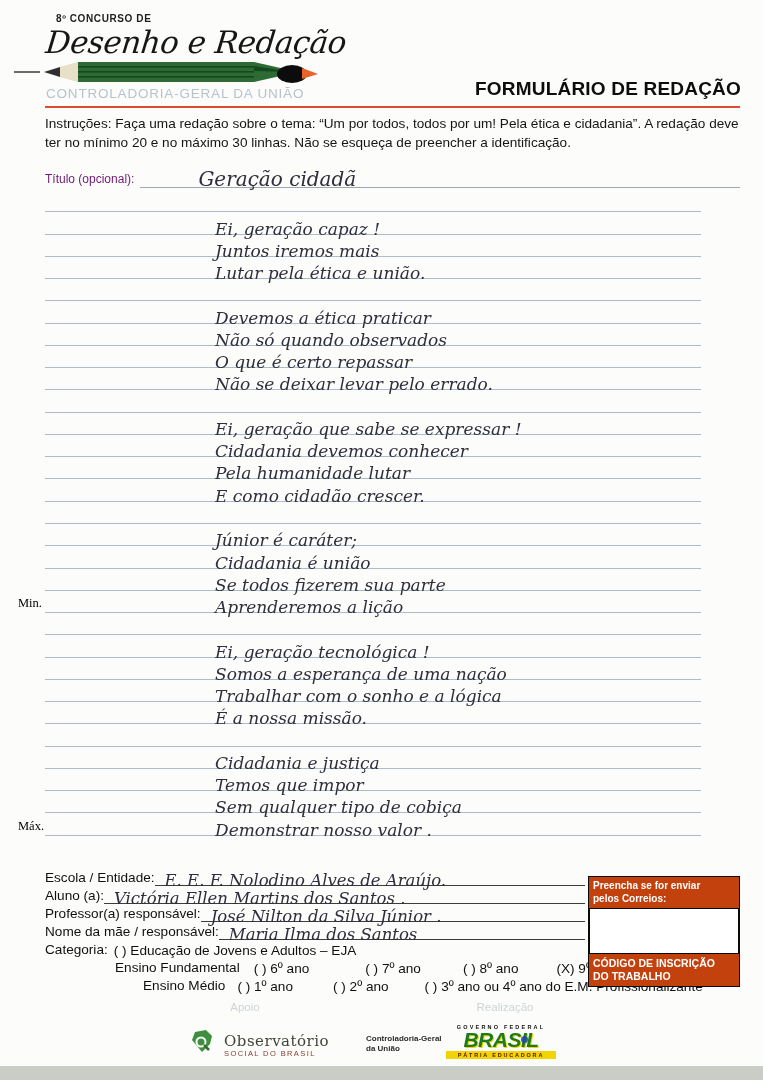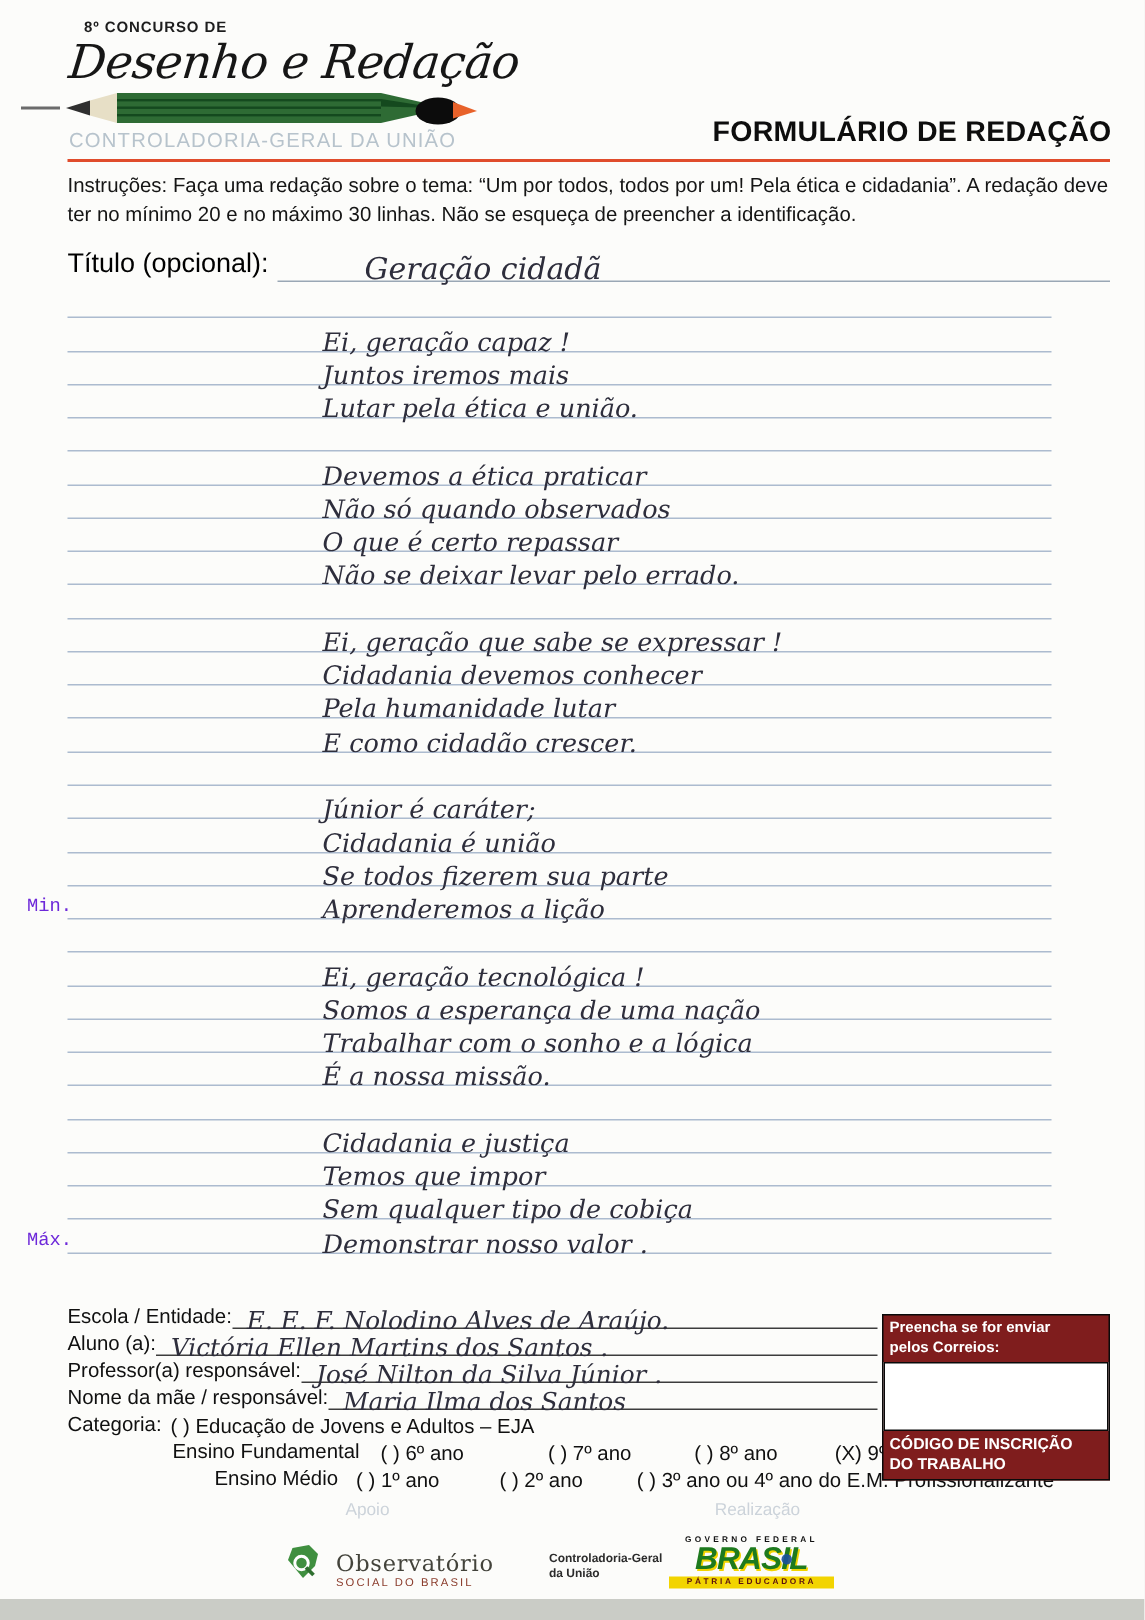--- a/index.html
+++ b/index.html
@@ -10,43 +10,43 @@
   .contest-small{position:absolute;left:56px;top:13px;font-size:10px;font-weight:bold;letter-spacing:.6px;color:#1d1d1d;}
   .contest-script{position:absolute;left:46px;top:24px;font-family:"DejaVu Serif",serif;font-style:italic;font-size:31px;color:#161616;letter-spacing:-.5px;transform:skewX(-6deg);}
   .pencil{position:absolute;left:14px;top:58px;}
   .org-name{position:absolute;left:46px;top:86px;font-size:13.5px;letter-spacing:.8px;color:#b7c3cc;}
   .form-title{position:absolute;right:22px;top:78px;font-size:19px;font-weight:bold;color:#0d0d0d;letter-spacing:.2px;}
   .red-line{position:absolute;left:45px;top:106px;width:695px;height:2px;background:#e04c2c;}
 
   
   .instructions{position:absolute;left:45px;top:114px;width:700px;font-size:13.6px;line-height:1.42;color:#151515;}
   .title-row{position:absolute;left:45px;top:161px;width:695px;display:flex;align-items:flex-end;}
-  .title-label{font-size:18px;color:#000000;white-space:nowrap;padding-bottom:2px;}
+  .title-label{font-size:12px;color:#701a75;white-space:nowrap;padding-bottom:2px;}
   .title-uline{flex:1;border-bottom:1px solid #9aa7b5;margin-left:6px;position:relative;height:26px;}
   .hw{font-family:"DejaVu Serif",serif;font-style:italic;color:#2e2e3c;white-space:nowrap;}
   .title-uline .hw{position:absolute;left:58px;bottom:-4px;font-size:20px;}
 
   
   .essay{position:absolute;left:45px;top:190px;width:656px;}
   .row{height:22.27px;border-bottom:1px solid rgba(146,165,192,.75);display:flex;align-items:flex-end;padding-left:170px;box-sizing:border-box;position:relative;}
   .row .poem{font-size:17px;transform:translateY(5px);}
-  .minmax{position:absolute;left:-27px;bottom:1px;font-size:12.5px;color:#6d28d9;font-family:Liberation Mono, monospace;font-style:normal;}
+  .minmax{position:absolute;left:-27px;bottom:1px;font-size:12.5px;color:#000000;font-family:Liberation Serif, serif;font-style:normal;}
 
   
   .fields{position:absolute;left:45px;top:868px;width:700px;font-size:13.6px;color:#101010;}
   .frow{display:flex;align-items:flex-end;height:18px;position:relative;}
   .flabel{white-space:nowrap;padding-bottom:1px;}
   .fline{flex:1;border-bottom:1px solid #3c3c3c;position:relative;height:16px;}
   .fline .hw{position:absolute;left:10px;bottom:-5px;font-size:16.5px;}
   .short{max-width:540px;justify-content:space-between;}
   .cat-row{height:18px;display:flex;align-items:flex-end;}
   .opt{white-space:nowrap;}
 
   
-  .mailbox{position:absolute;left:588px;top:876px;width:152px;background:#7f1d1d;border:1px solid #0a0a0a;box-sizing:border-box;}
+  .mailbox{position:absolute;left:588px;top:876px;width:152px;background:#c2410c;border:1px solid #0a0a0a;box-sizing:border-box;}
   .mailbox .mtxt{color:#fff;font-weight:bold;font-size:10px;line-height:1.25;padding:3px 4px 3px 4px;}
   .mailbox .mwhite{background:#fff;height:44px;border:1px solid #0a0a0a;}
   .mailbox .mcode{color:#fff;font-weight:bold;font-size:10.5px;line-height:1.25;padding:3px 4px;}
 
   
   .apoio{position:absolute;left:190px;top:1001px;width:110px;text-align:center;font-size:11.5px;color:#ccd3da;}
   .realizacao{position:absolute;left:450px;top:1001px;width:110px;text-align:center;font-size:11.5px;color:#ccd3da;}
   .obs-logo{position:absolute;left:188px;top:1028px;display:flex;align-items:center;}
   .obs-text .l1{font-family:"DejaVu Serif",serif;font-size:15px;color:#43433b;letter-spacing:.5px;}
   .obs-text .l2{font-size:7.5px;letter-spacing:1.4px;color:#8a3b2b;margin-top:-1px;}

